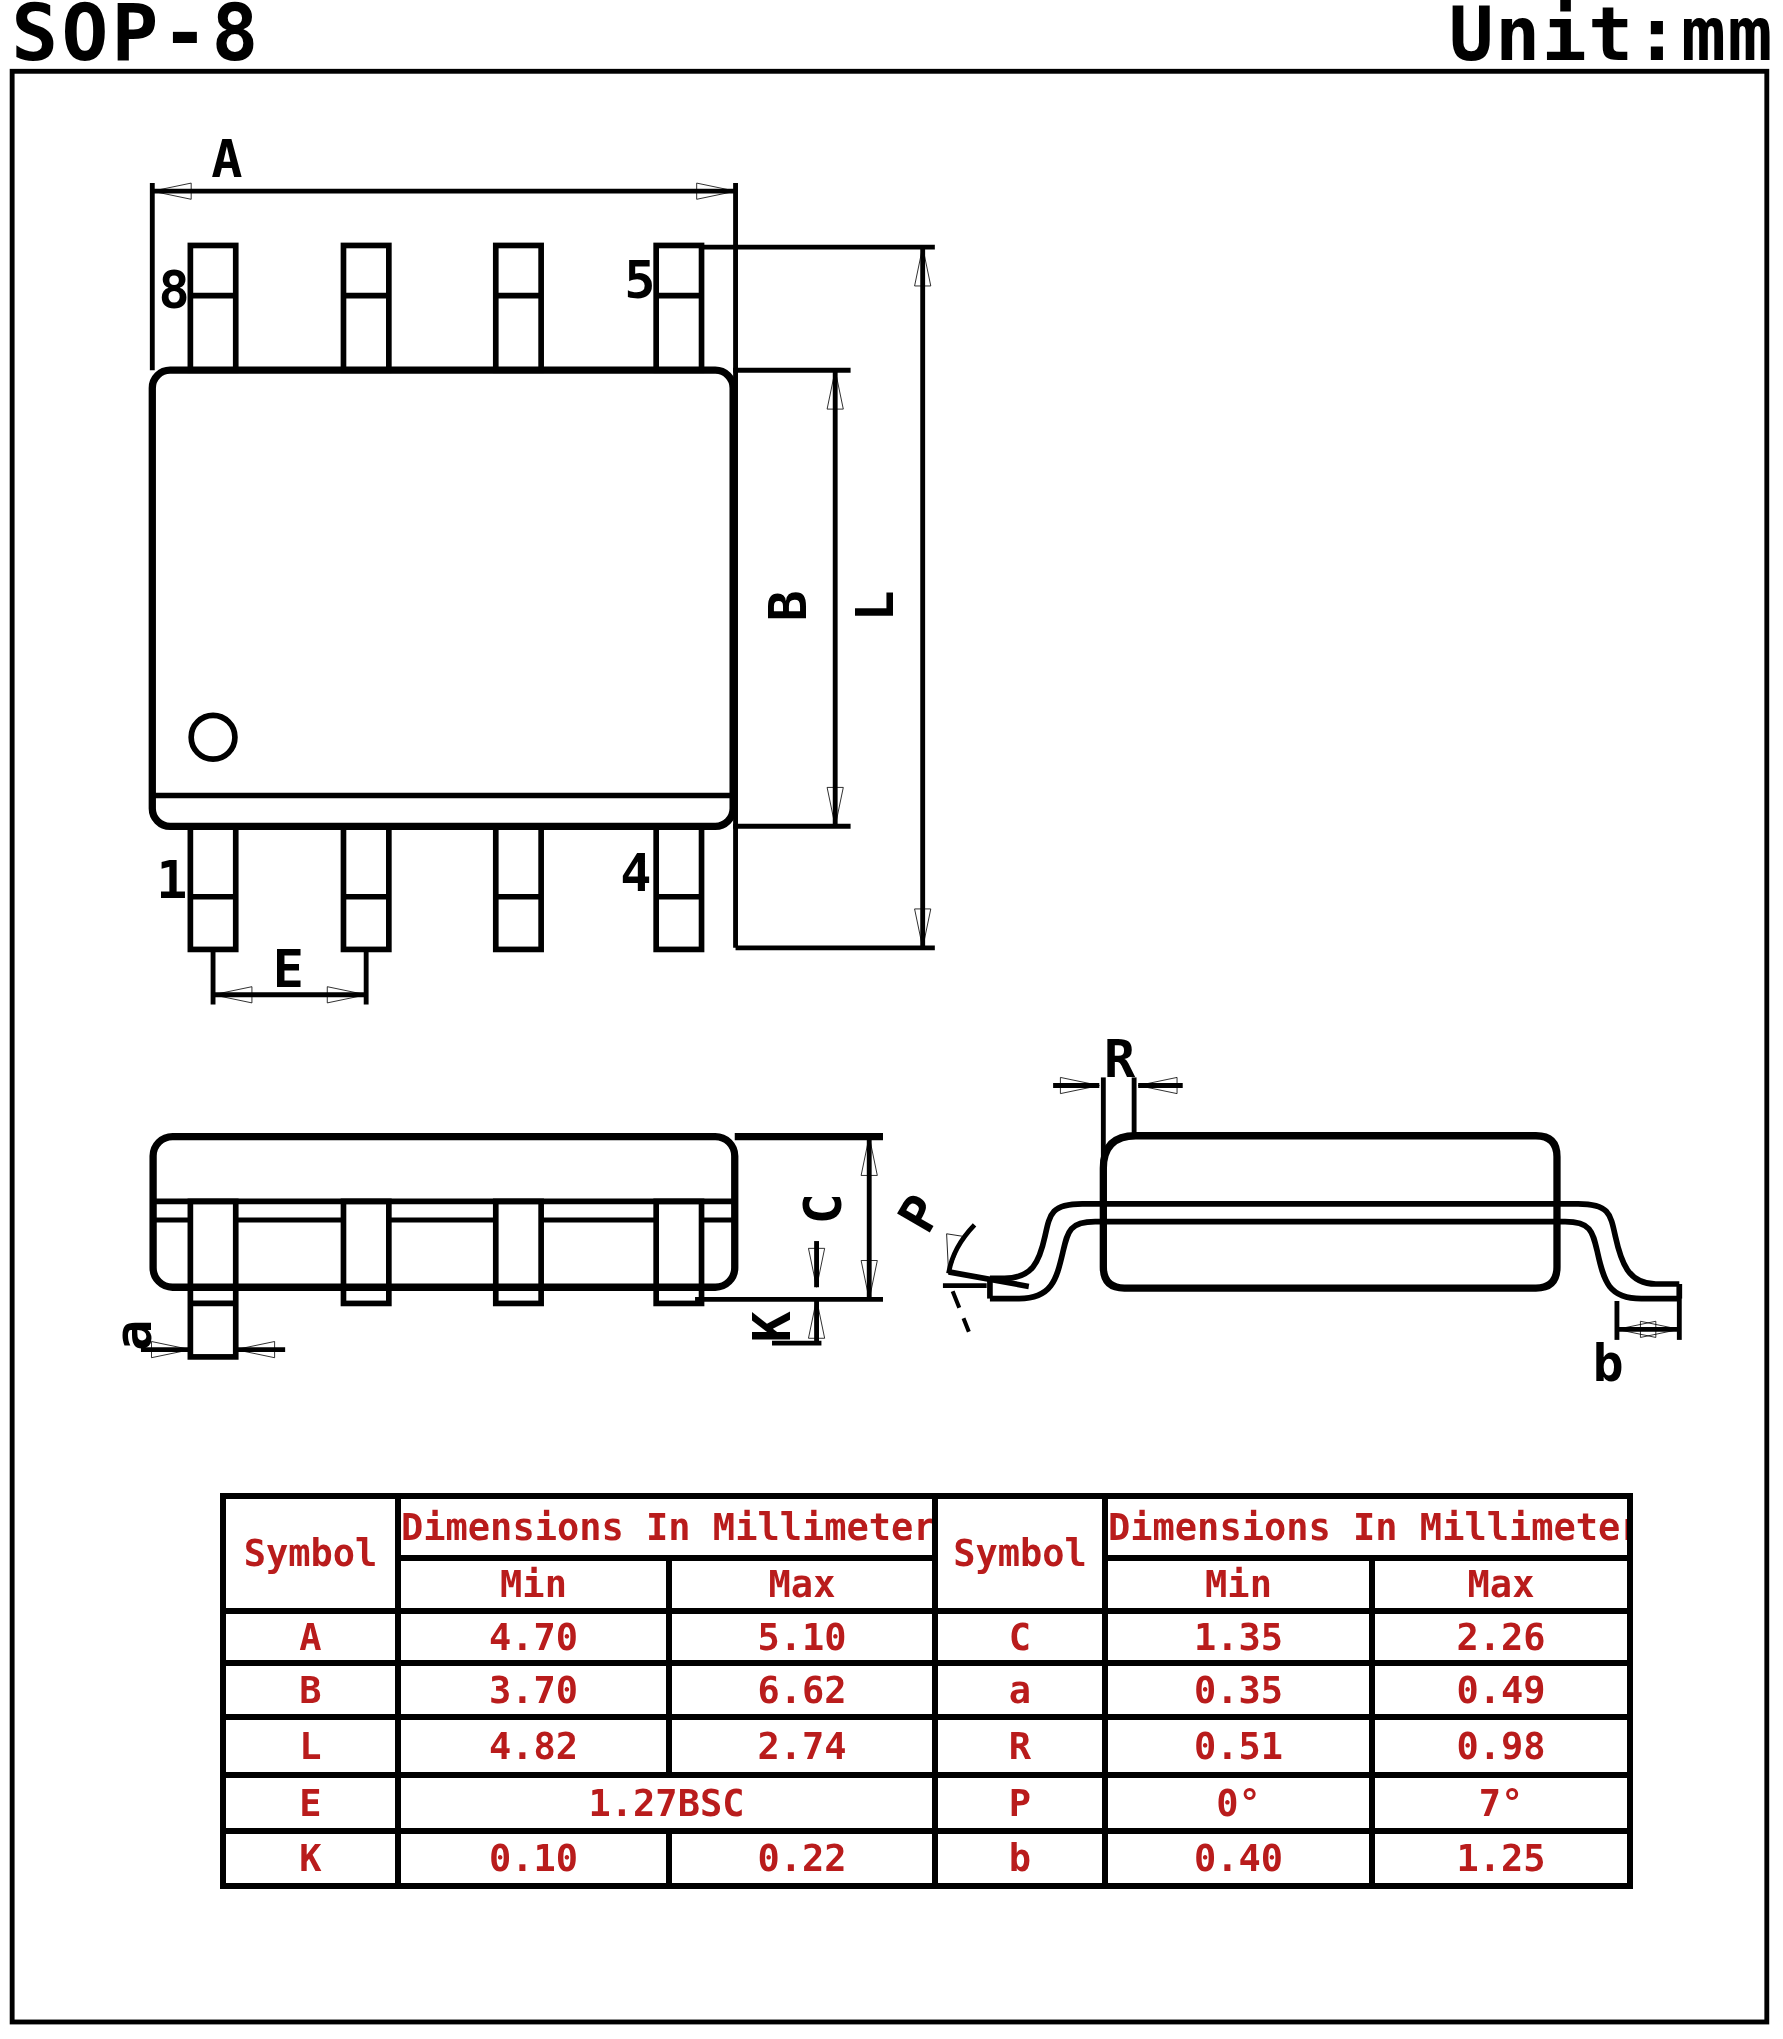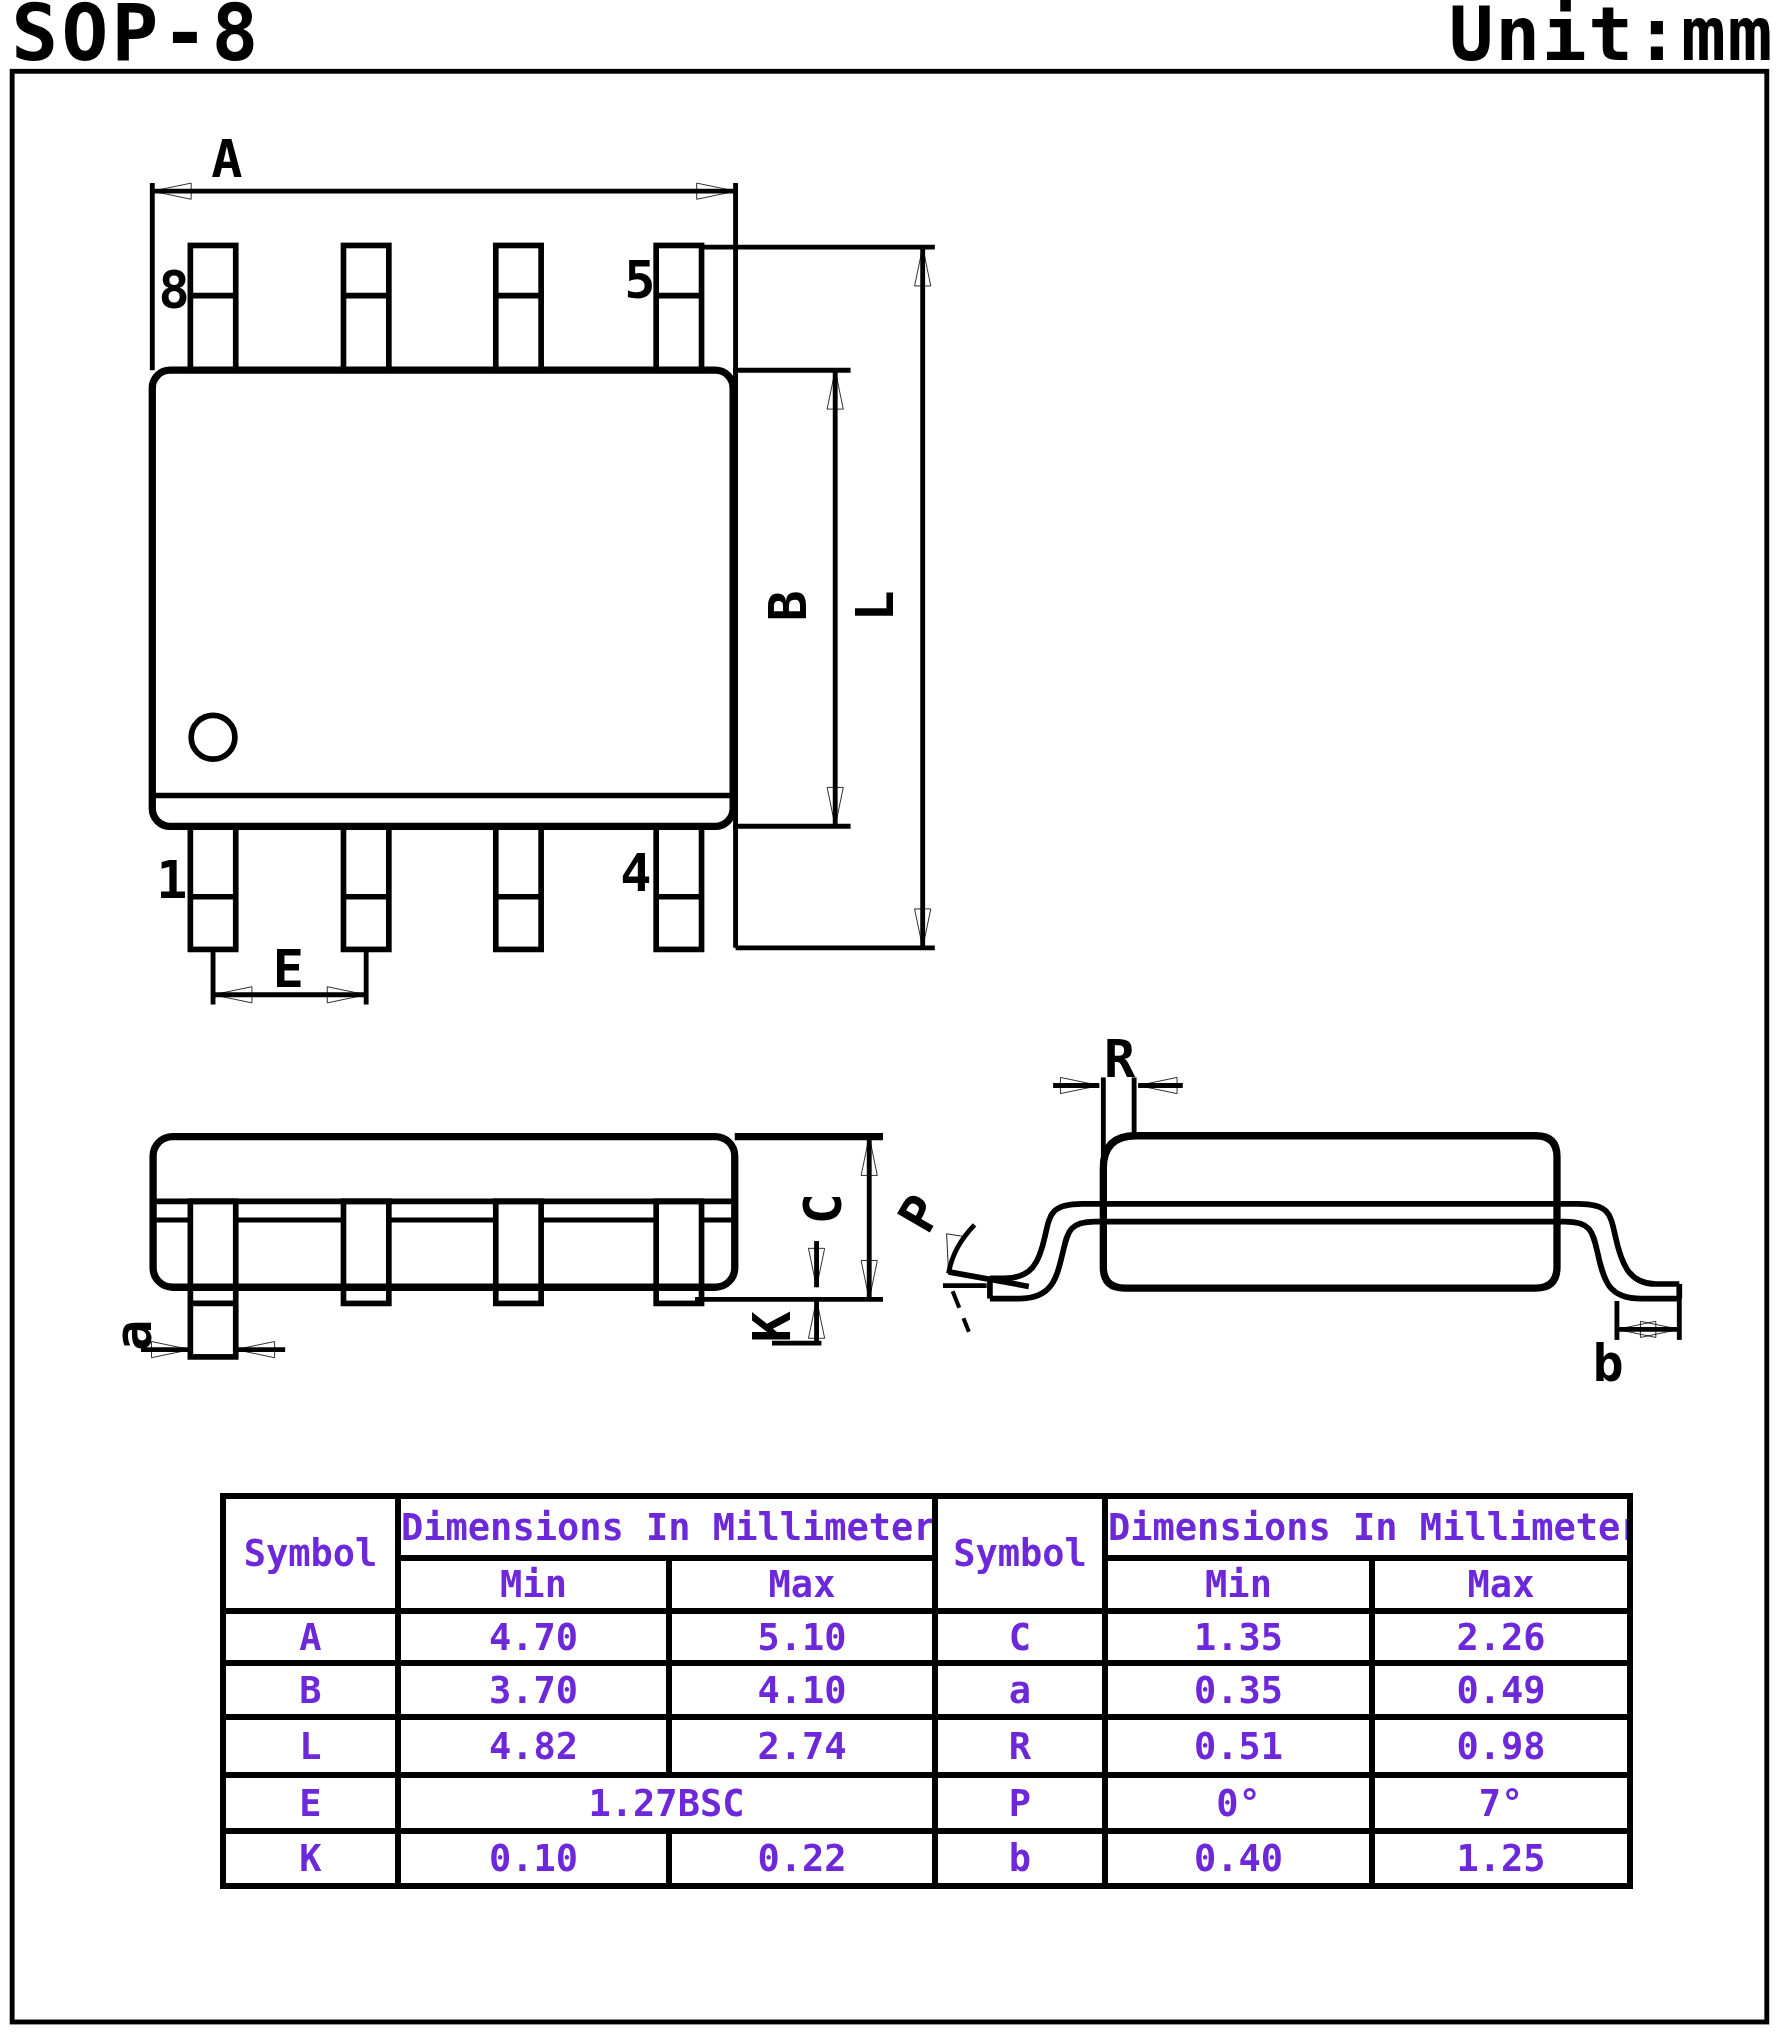--- a/index.html
+++ b/index.html
@@ -1,18 +1,18 @@
 <!DOCTYPE html>
 <html style="font-size:13px"><head>
 <meta charset="utf-8">
 <style>
   html,body{margin:0;padding:0;background:#fff;}
   .page{
     position:relative;width:1783px;height:2039px;background:#ffffff;
-    font-family:"DejaVu Sans Mono", monospace;color:#6d28d9;overflow:hidden;
+    font-family:"DejaVu Sans Mono", monospace;color:#b91c1c;overflow:hidden;
   }
   .drawing{position:absolute;left:0;top:0;width:1783px;height:2039px;}
   .drawing line,.drawing rect,.drawing path,.drawing circle{stroke:#000;fill:none;}
   .drawing .sw9{stroke-width:9px;}
   .drawing .sw7{stroke-width:7px;}
   .drawing .sw6{stroke-width:6px;}
   .drawing .sw5{stroke-width:5px;stroke-dasharray:22 14;}
   .drawing text{fill:#000;stroke:none;font-family:"DejaVu Sans Mono", monospace;font-weight:bold;}
   .t-title{font-size:96px;letter-spacing:4px;}
   .t-unit{font-size:92px;letter-spacing:2px;}
@@ -221,21 +221,21 @@
           <td class="c-sym">A</td>
           <td>4.70</td>
           <td>5.10</td>
           <td class="c-sym">C</td>
           <td>1.35</td>
           <td>2.26</td>
         </tr>
         <tr class="r-d2">
           <td class="c-sym">B</td>
           <td>3.70</td>
-          <td>4.10</td>
+          <td>6.62</td>
           <td class="c-sym">a</td>
           <td>0.35</td>
           <td>0.49</td>
         </tr>
         <tr class="r-d3">
           <td class="c-sym">L</td>
           <td>4.82</td>
           <td>2.74</td>
           <td class="c-sym">R</td>
           <td>0.51</td>

